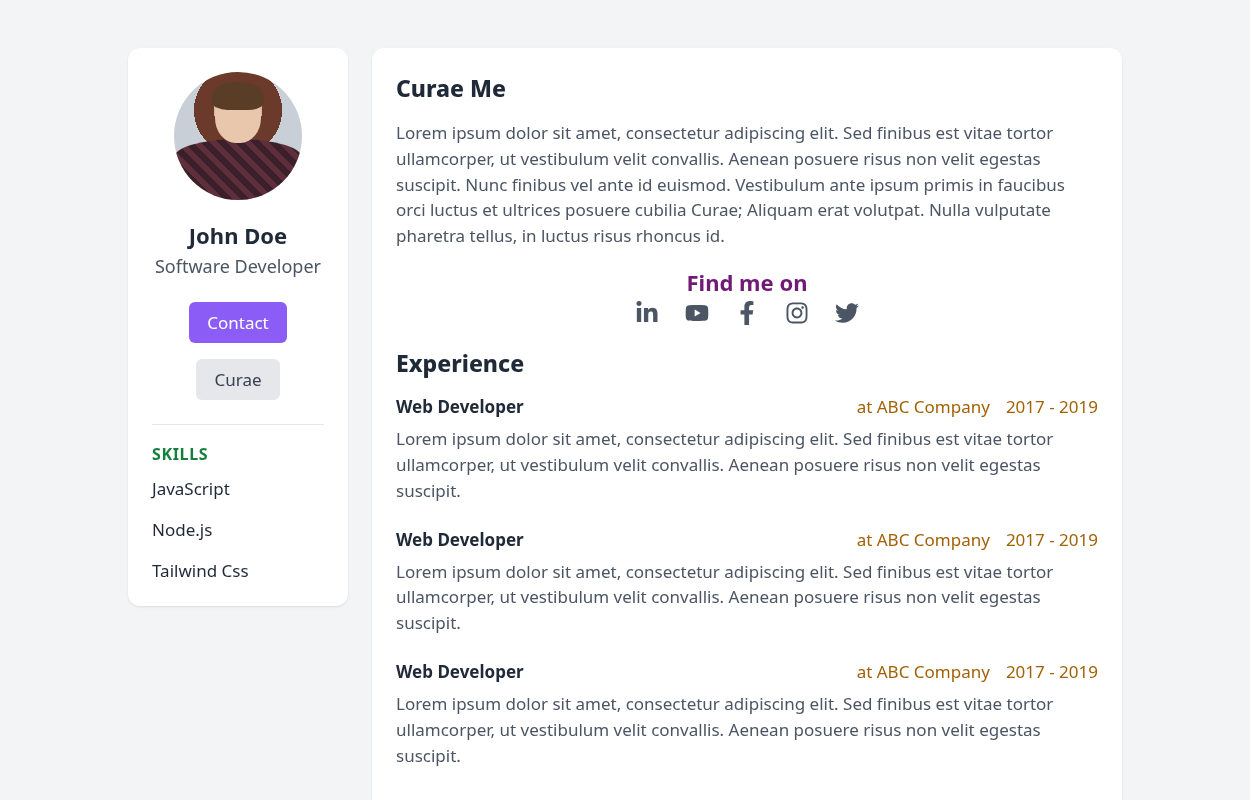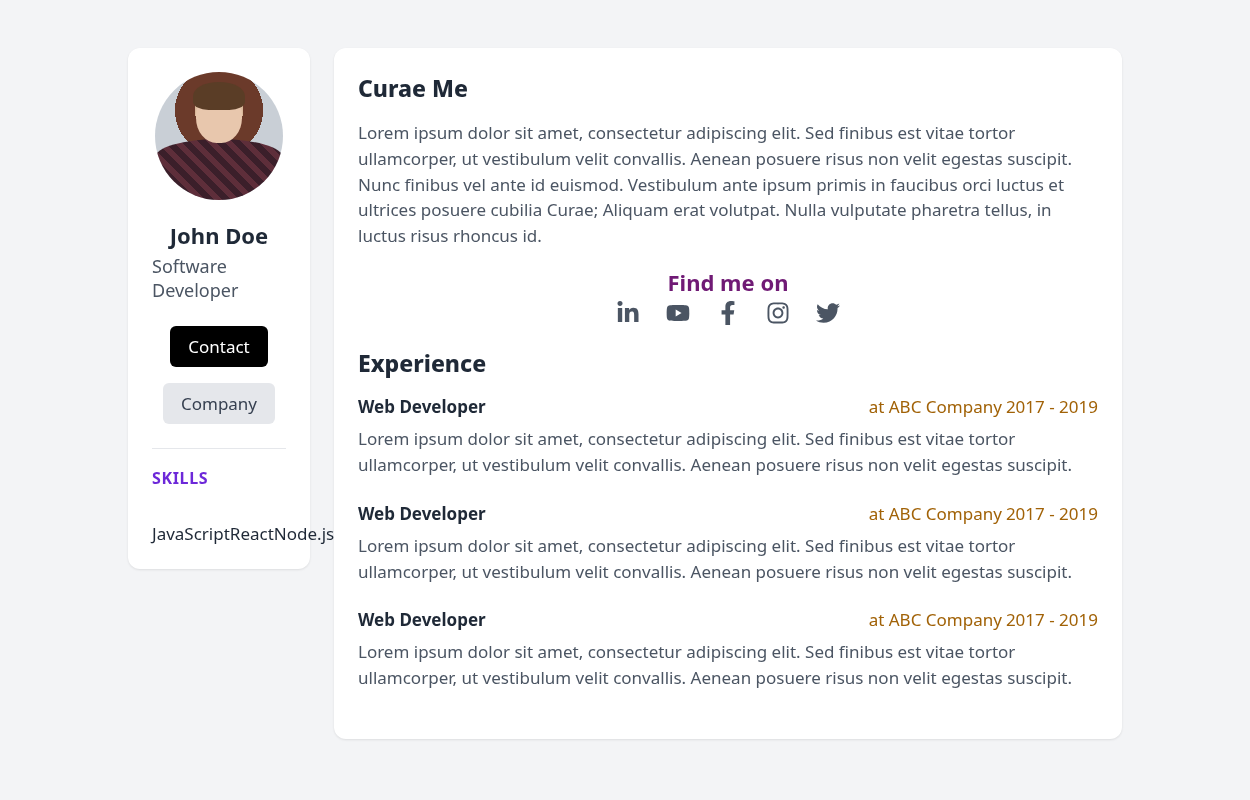--- a/index.html
+++ b/index.html
@@ -13,21 +13,21 @@
       display: flex;
       gap: 24px;
       padding: 48px 128px;
       align-items: flex-start;
     }
     .sidebar {
       background: #ffffff;
       border-radius: 12px;
       box-shadow: 0 1px 3px rgba(0,0,0,0.06), 0 1px 2px rgba(0,0,0,0.04);
       padding: 24px;
-      width: 182px;
+      width: 220px;
       flex-shrink: 0;
       display: flex;
       flex-direction: column;
       align-items: center;
     }
     .avatar {
       width: 128px;
       height: 128px;
       border-radius: 50%;
       background: radial-gradient(circle at 50% 30%, #d9b89a 0%, #d9b89a 22%, #6b3a2a 22%, #6b3a2a 40%, #c9cfd6 40%, #c9cfd6 100%);
@@ -86,49 +86,48 @@
       align-items: center;
       justify-content: center;
       padding: 9px 18px;
       border-radius: 6px;
       border: none;
       font-size: 17px;
       cursor: pointer;
       font-family: inherit;
     }
     .btn-primary {
-      background: #000000;
+      background: #8b5cf6;
       color: #ffffff;
     }
     .btn-secondary {
       background: #e5e7eb;
       color: #374151;
     }
     .divider {
       width: 100%;
       border: none;
       border-top: 1px solid #e5e7eb;
       margin: 24px 0 18px 0;
     }
     .skills-heading {
       align-self: flex-start;
       font-size: 16px;
       font-weight: 700;
-      color: #6d28d9;
+      color: #15803d;
       letter-spacing: 0.04em;
-      margin-bottom: 21px;
+      margin-bottom: 12px;
     }
     .skills-list {
       list-style: none;
       align-self: flex-start;
       display: flex;
-      flex-direction: row;
-      gap: 0;
+      flex-direction: column;
+      gap: 18px;
       width: 100%;
-      margin-top: 12px;
     }
     .skills-list li {
       font-size: 17px;
       color: #1f2937;
     }
     .main {
       background: #ffffff;
       border-radius: 12px;
       box-shadow: 0 1px 3px rgba(0,0,0,0.06), 0 1px 2px rgba(0,0,0,0.04);
       padding: 24px;
@@ -168,21 +167,21 @@
       height: 24px;
       fill: currentColor;
     }
     .exp-item {
       margin-bottom: 24px;
     }
     .exp-header {
       display: flex;
       flex-wrap: wrap;
       align-items: baseline;
-      gap: 4px;
+      gap: 16px;
       margin-bottom: 8px;
     }
     .exp-role {
       font-weight: 700;
       font-size: 17px;
       color: #1f2937;
       margin-right: auto;
     }
     .exp-company, .exp-dates {
       color: #a16207;
@@ -200,28 +199,28 @@
 <div class="container">
 
   <aside class="sidebar">
     <div class="avatar">
         <div class="hair"></div>
       </div>
     <div class="name">John Doe</div>
     <div class="title">Software Developer</div>
     <div class="btn-group">
       <button class="btn btn-primary">Contact</button>
-      <button class="btn btn-secondary">Company</button>
+      <button class="btn btn-secondary">Curae</button>
     </div>
     <hr class="divider">
     <div class="skills-heading">SKILLS</div>
     <ul class="skills-list">
       <li>JavaScript</li>
-      <li>React</li>
       <li>Node.js</li>
+      <li>Tailwind Css</li>
     </ul>
   </aside>
 
   <section class="main">
     <h2 class="section-h">Curae Me</h2>
     <p class="about-text">Lorem ipsum dolor sit amet, consectetur adipiscing elit. Sed finibus est vitae tortor ullamcorper, ut vestibulum velit convallis. Aenean posuere risus non velit egestas suscipit. Nunc finibus vel ante id euismod. Vestibulum ante ipsum primis in faucibus orci luctus et ultrices posuere cubilia Curae; Aliquam erat volutpat. Nulla vulputate pharetra tellus, in luctus risus rhoncus id.</p>
 
     <div class="find-me">Find me on</div>
     <div class="social-row">
       <a href="#" aria-label="linkedin">

